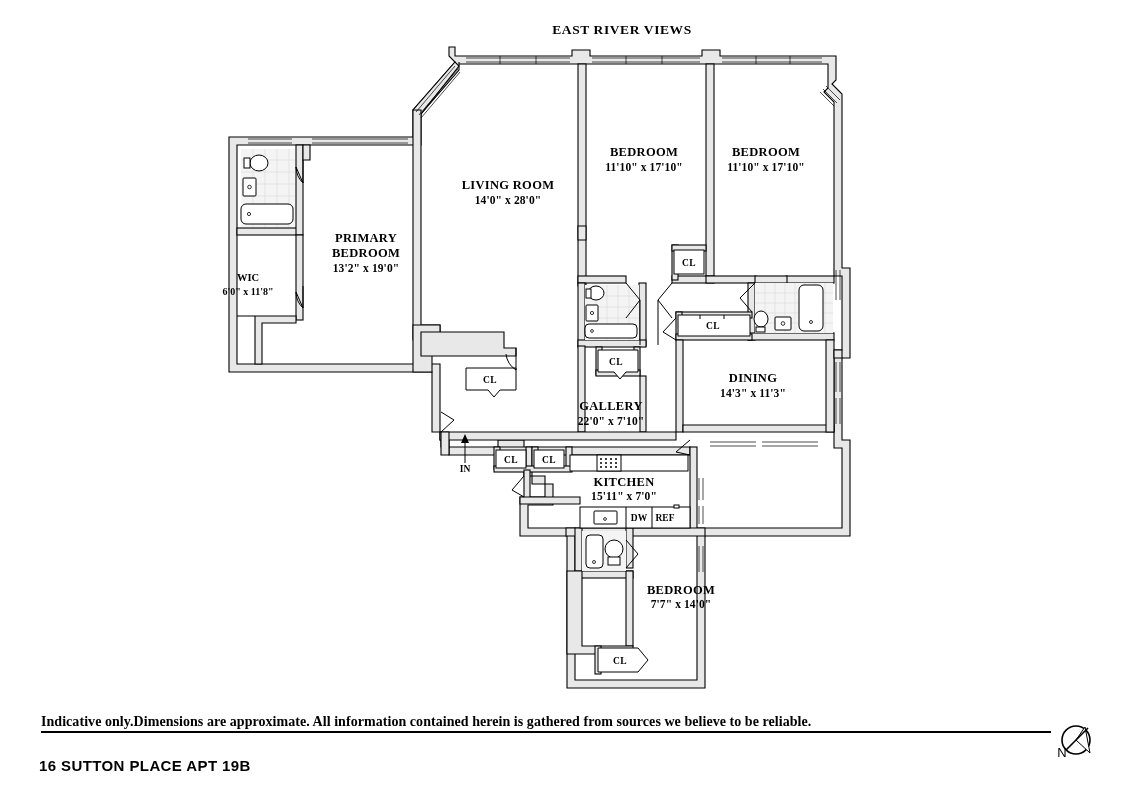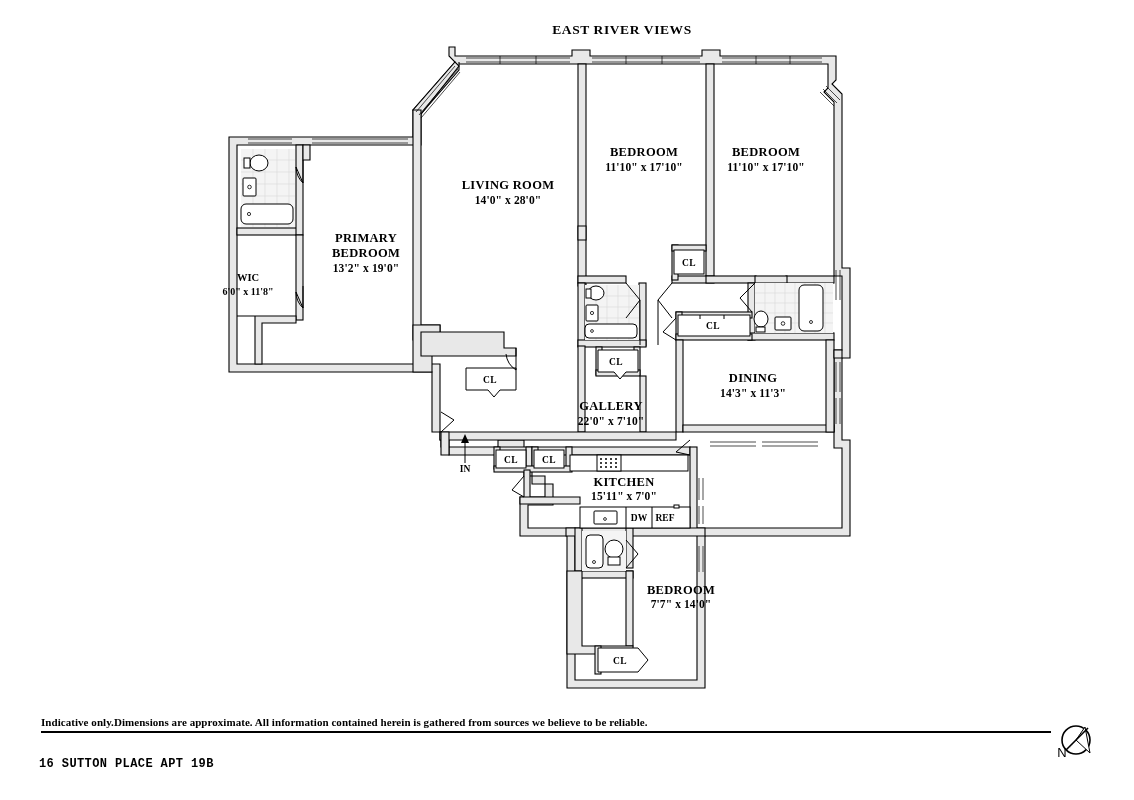--- a/index.html
+++ b/index.html
@@ -127,37 +127,37 @@
   }
   
   .footer-wrap {
     position: absolute;
     left: 41px;
     top: 716px;
     width: 1052px;
   }
   .disclaimer {
     font-family: "Liberation Serif", serif;
-    font-size: 11px;
+    font-size: 14px;
     font-weight: bold;
     line-height: 12px;
     color: #000;
     letter-spacing: 0.05px;
   }
   .rule {
     margin-top: 3px;
     border-top: 2.2px solid #000;
     width: 1010px;
   }
   .plan-title {
     position: absolute;
     left: 39px;
     top: 757px;
-    font-family: Liberation Mono, monospace;
-    font-size: 12px;
+    font-family: Liberation Sans, sans-serif;
+    font-size: 15px;
     font-weight: bold;
     letter-spacing: 0.4px;
     color: #000;
   }
 </style>
 </head>
 <body>
 
 <div id="plan-root">
 

